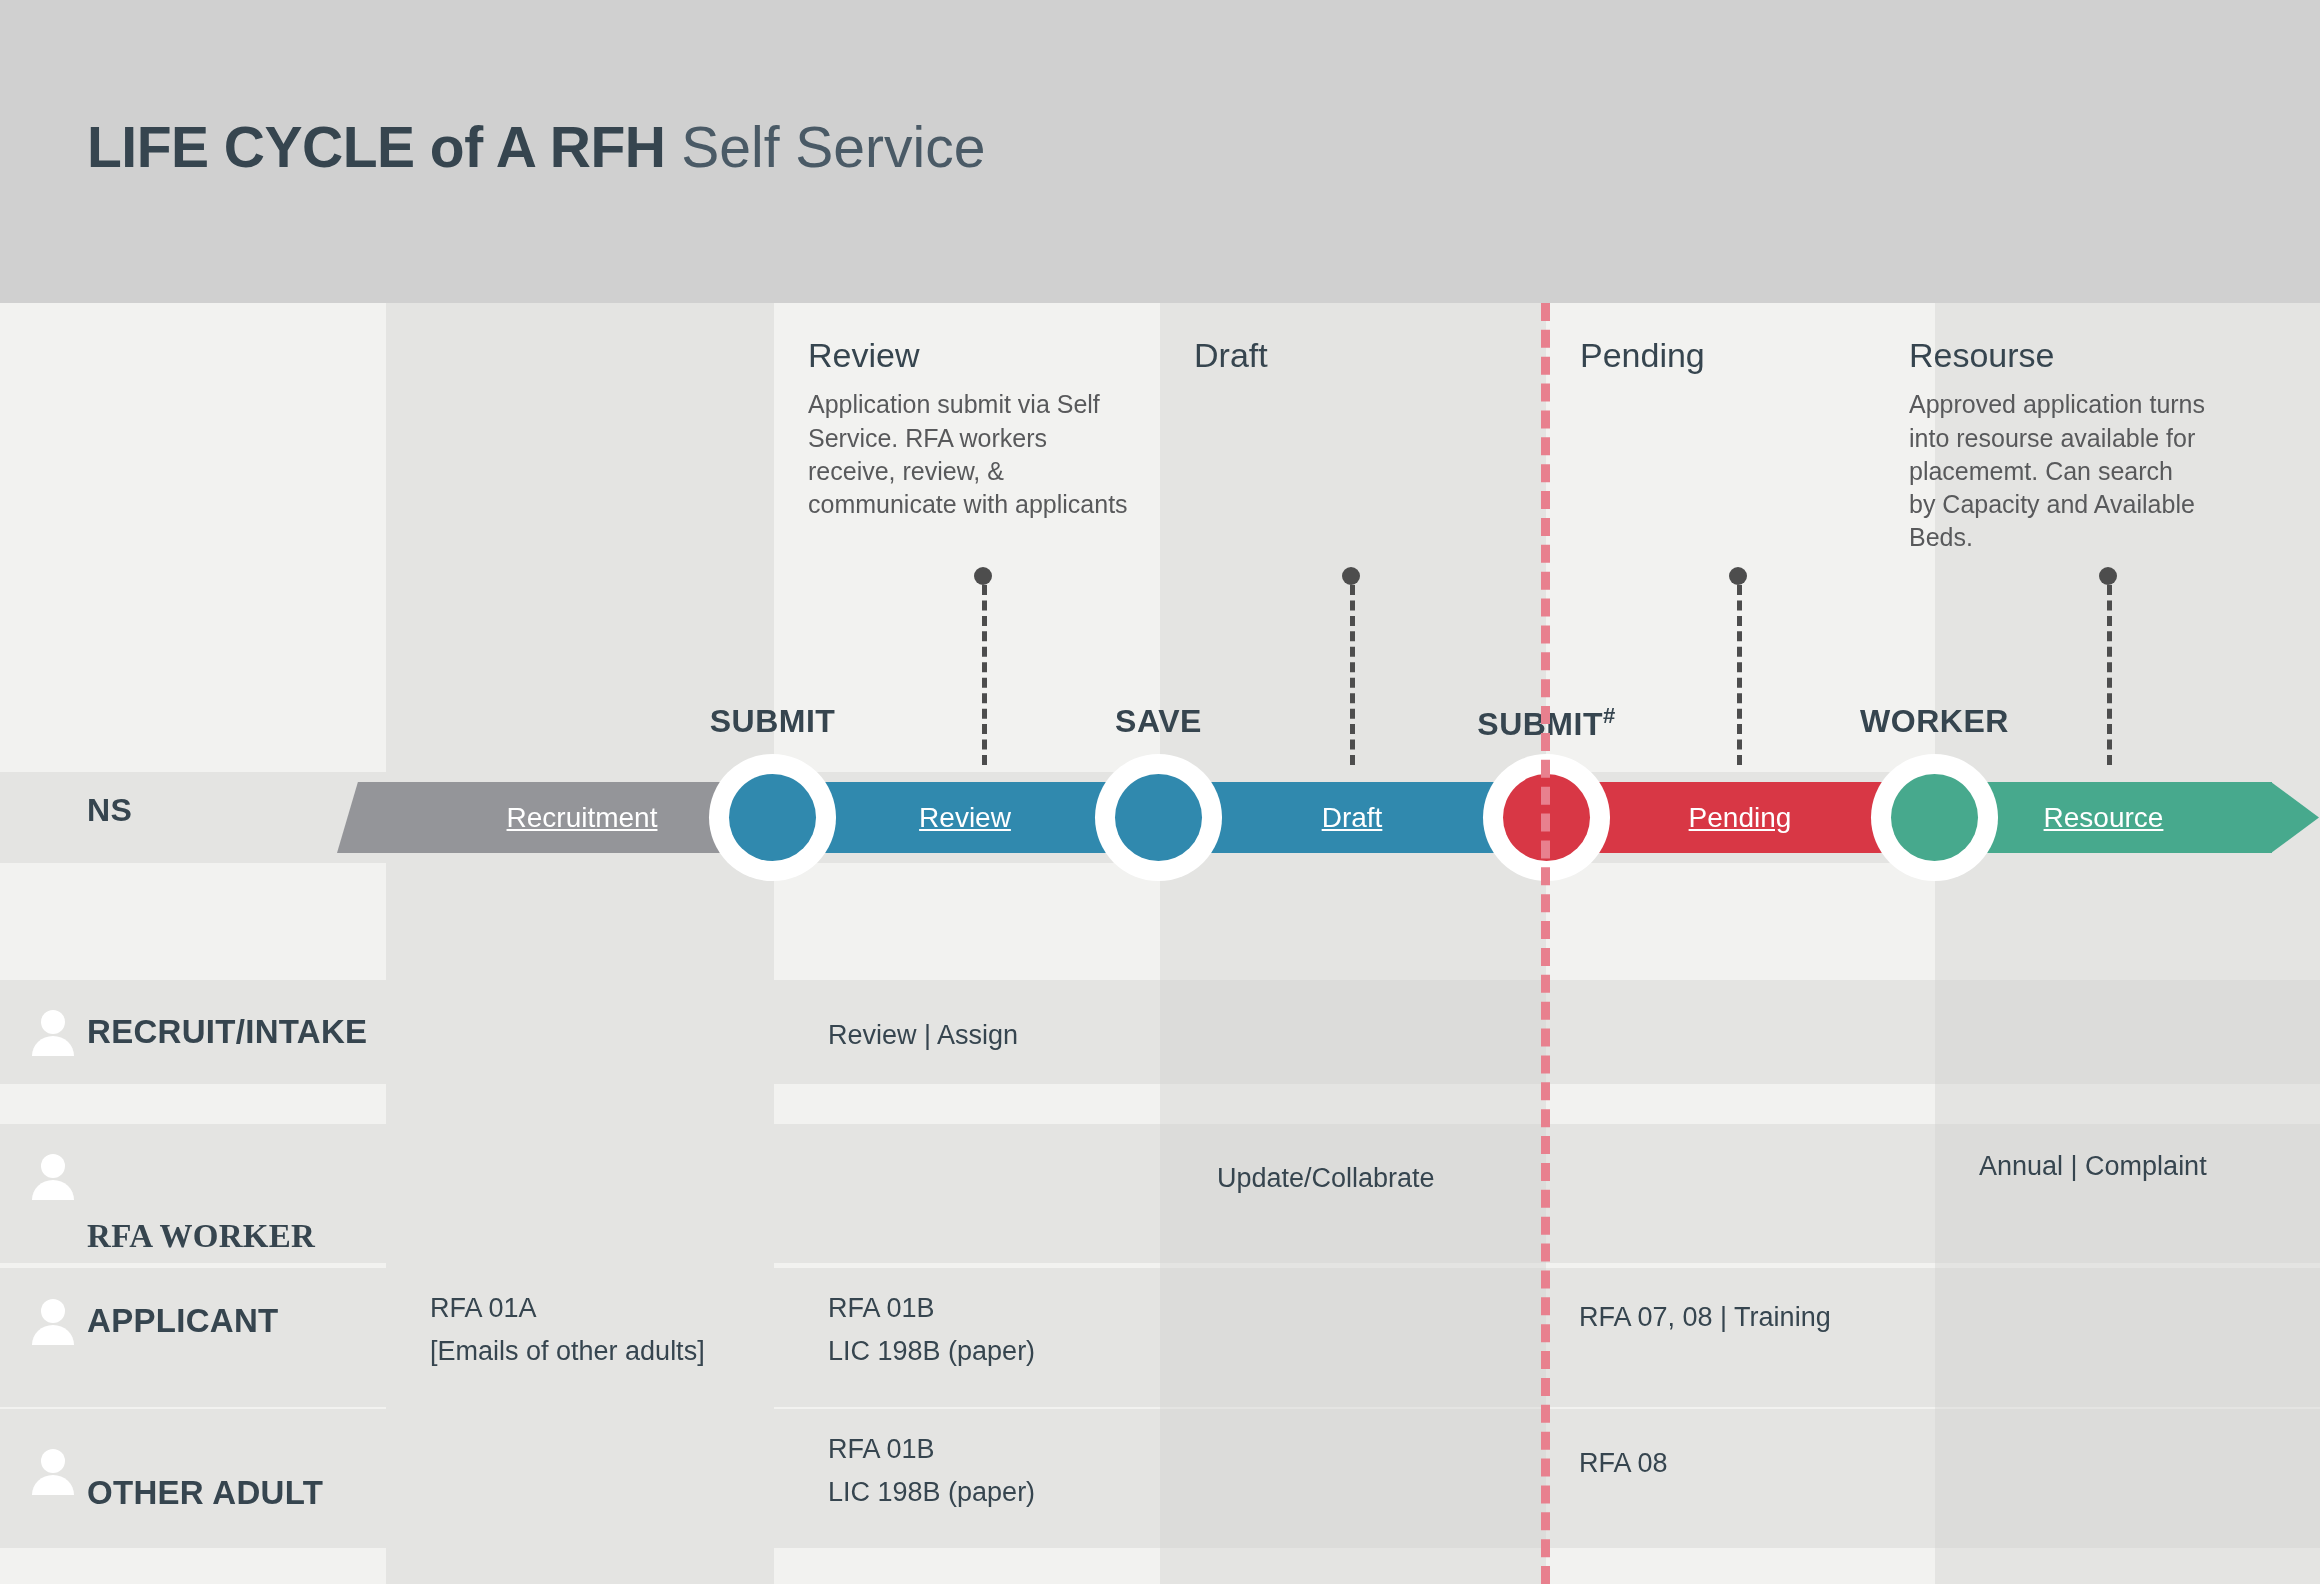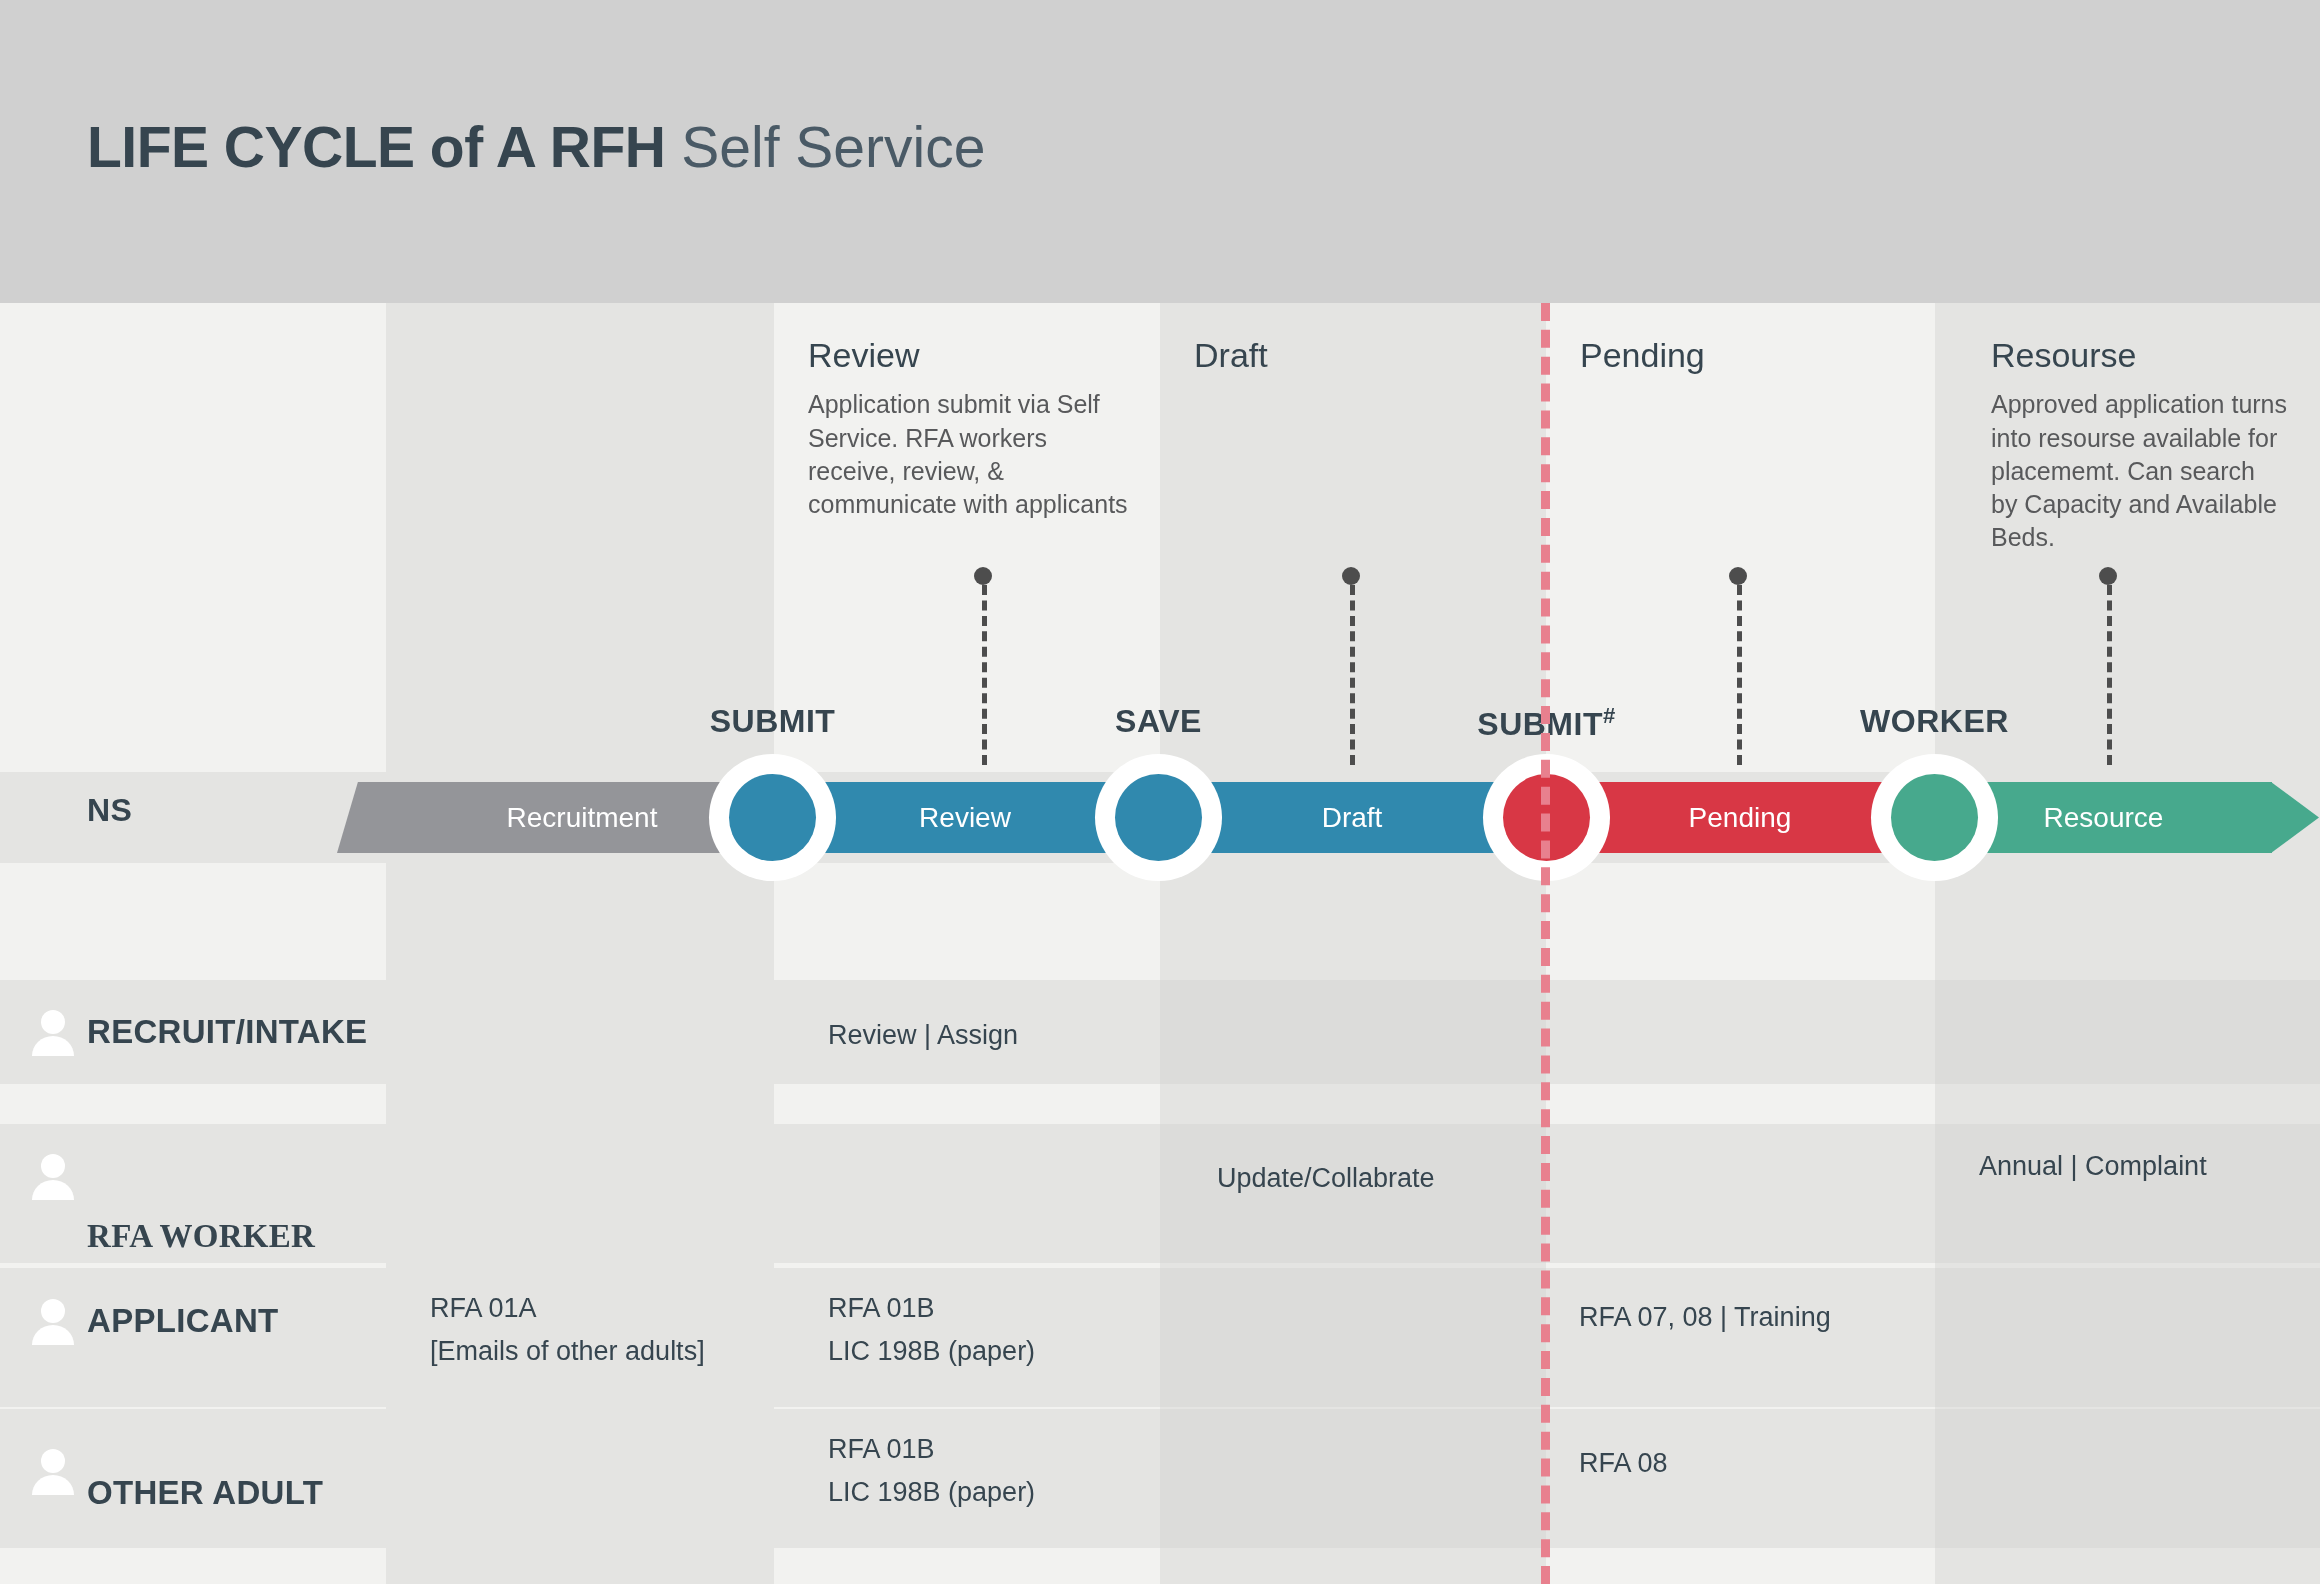--- a/index.html
+++ b/index.html
@@ -56,21 +56,21 @@
     position:absolute; left:0; top:772px; width:2321px; height:91px;
     background:#E4E4E2;
   }
   .ns-label {
     position:absolute; left:87px; top:792px;
     font-size:32px; font-weight:bold; color:#36454F; letter-spacing:0.5px;
   }
   .seg {
     position:absolute; top:782px; height:71px;
     display:flex; align-items:center; justify-content:center;
-    color:#ffffff; font-size:28px; font-weight:300;
+    color:#ffffff; font-size:28px; font-weight:300;text-decoration:underline;
   }
   .seg.gray  { background:#949599; }
   .seg.blue  { background:#3089AE; }
   .seg.red   { background:#D83745; }
   .seg.green { background:#47A98D; }
   .seg-start-slant {
     position:absolute; top:782px; height:71px; width:55px;
     background:#949599;
     clip-path:polygon(100% 0, 100% 100%, 0 100%, 38% 0);
   }
@@ -132,21 +132,21 @@
   <div class="phase" style="left:808px;">
     <div class="phase-title">Review</div>
     <div class="phase-desc">Application submit via Self Service. RFA workers receive, review, &amp; communicate with applicants</div>
   </div>
   <div class="phase" style="left:1194px;">
     <div class="phase-title">Draft</div>
   </div>
   <div class="phase" style="left:1580px;">
     <div class="phase-title">Pending</div>
   </div>
-  <div class="phase" style="left:1991px;width:297px;">
+  <div class="phase" style="left:1909px;width:297px;">
     <div class="phase-title">Resourse</div>
     <div class="phase-desc">Approved application turns into resourse available for placememt. Can search by Capacity and Available Beds.</div>
   </div>
 
   <div class="connector" style="left:980px;top:567px;height:198px;">
     <div class="dot"></div>
     <div class="dash"></div>
   </div>
   <div class="connector" style="left:1348px;top:567px;height:198px;">
     <div class="dot"></div>

